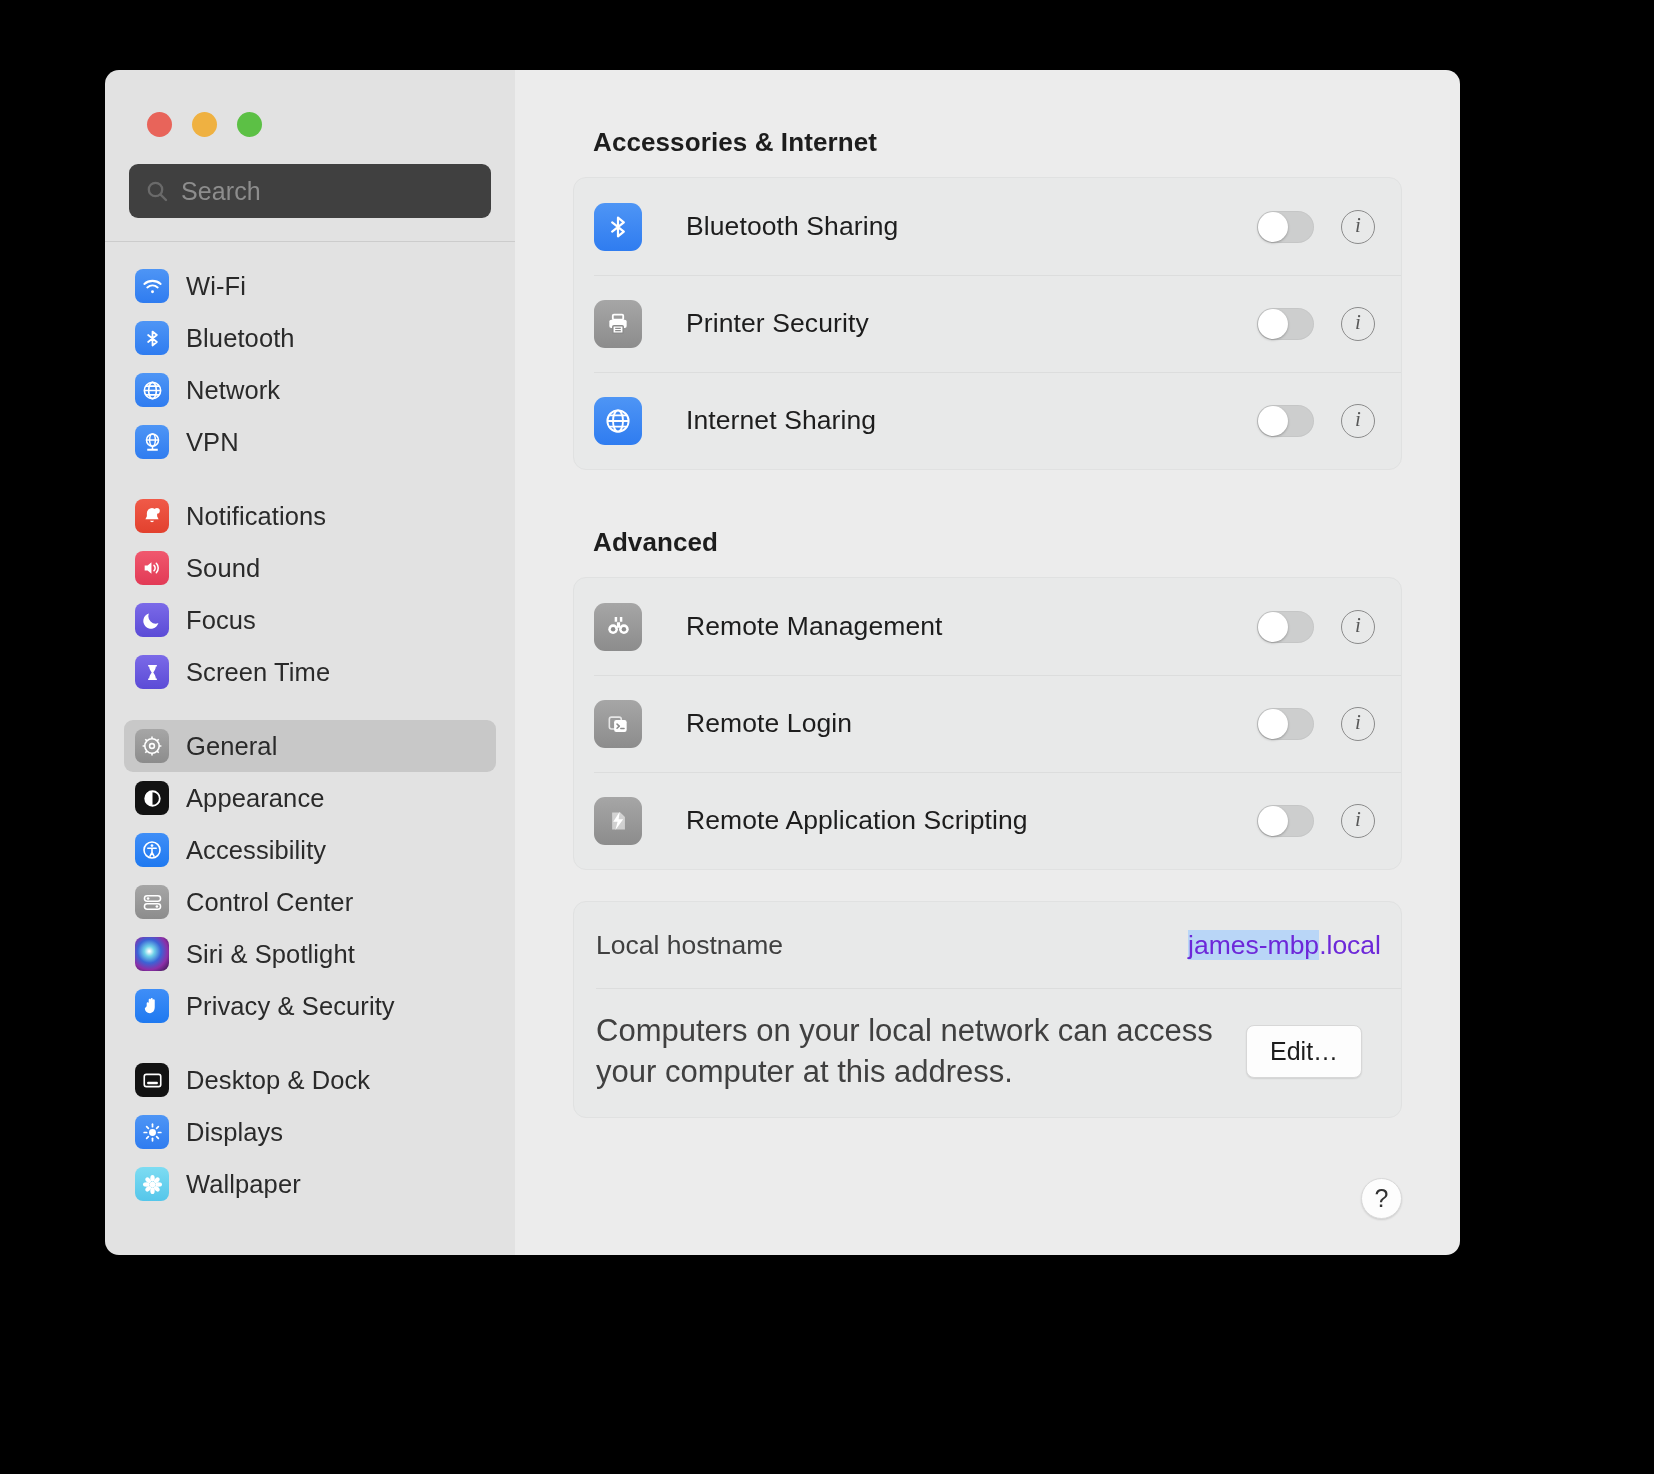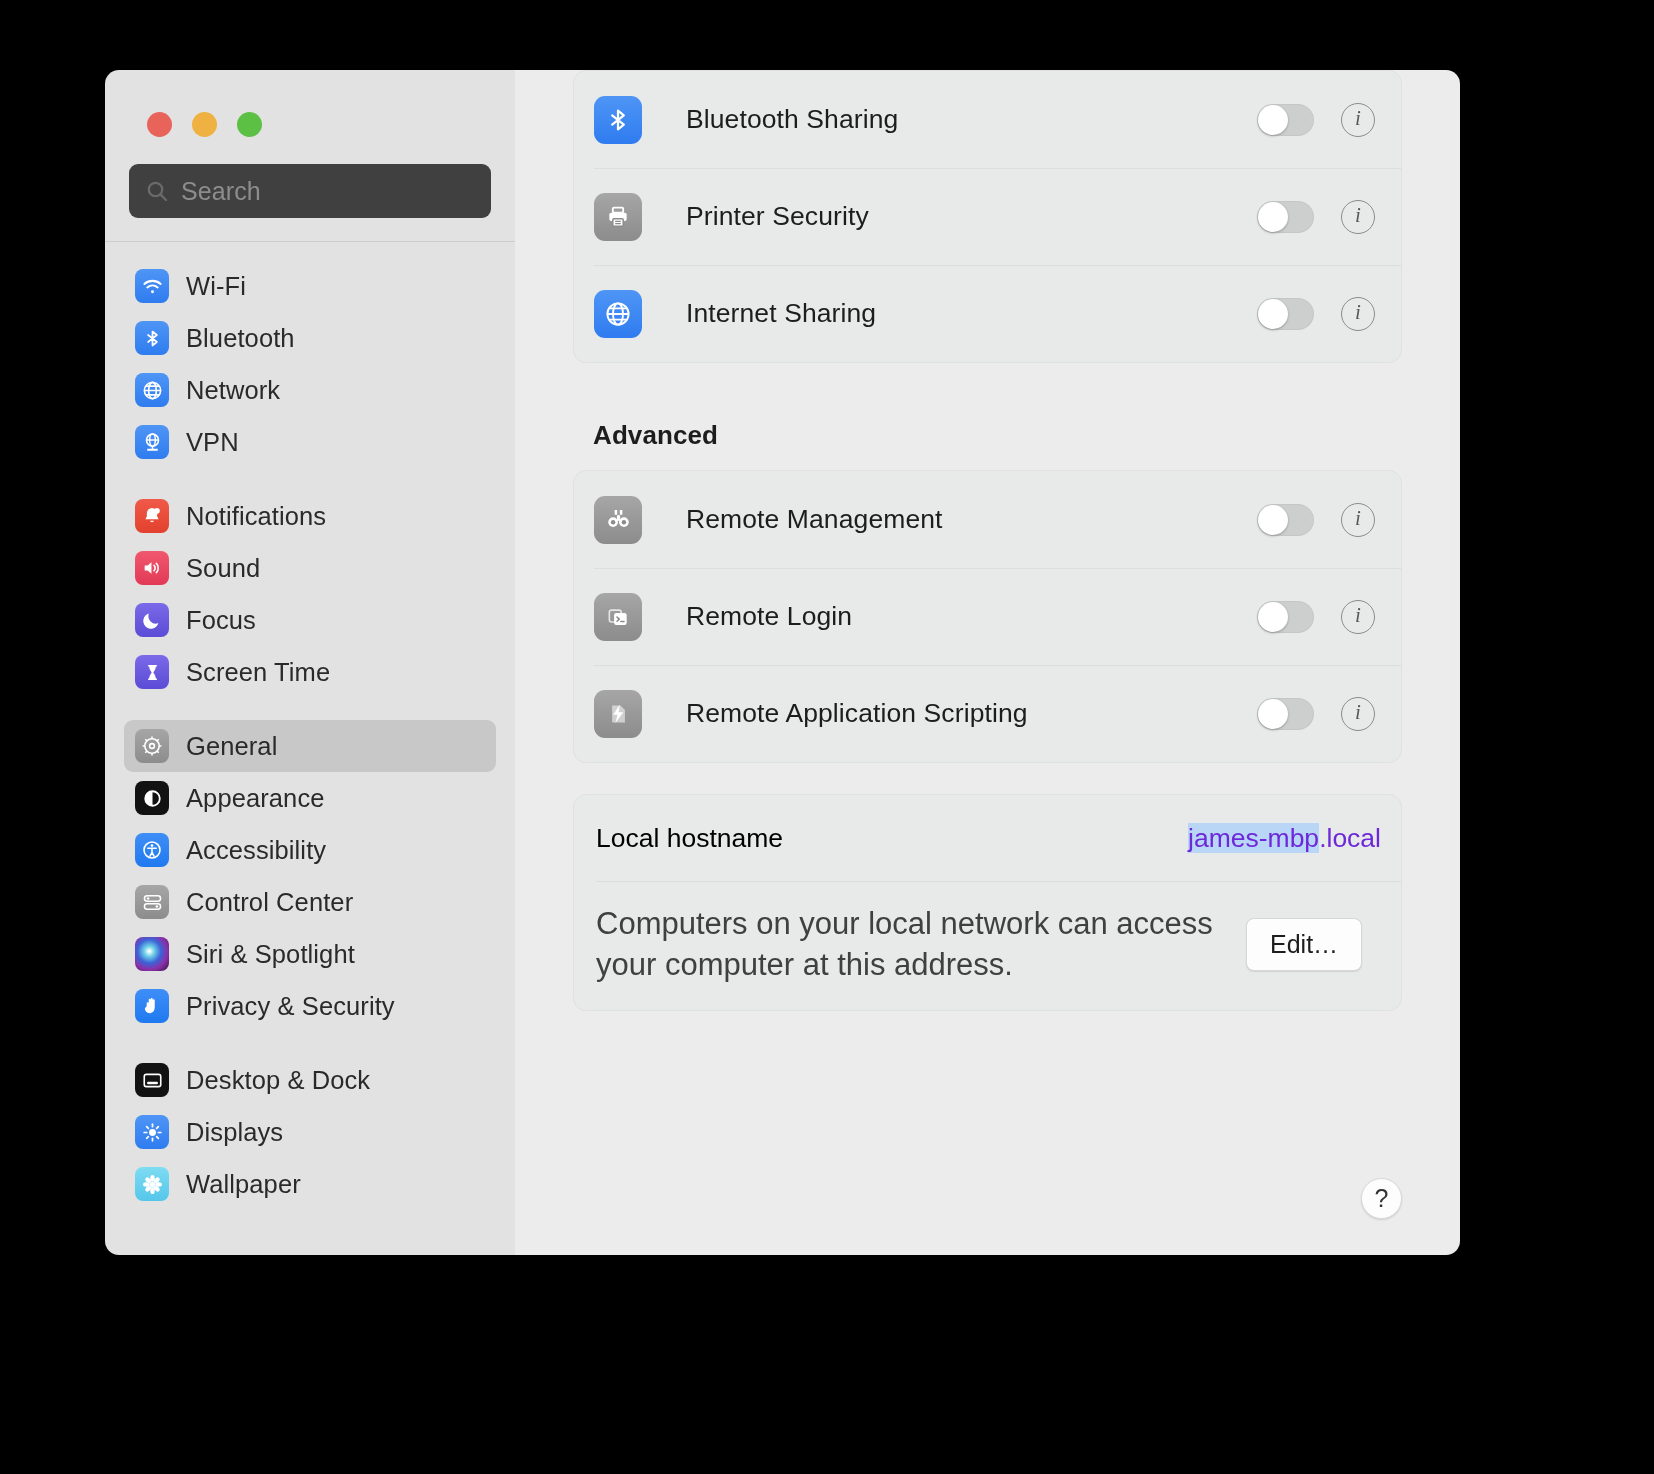--- a/index.html
+++ b/index.html
@@ -185,21 +185,21 @@
     background: #e8e9e9;
     border: 1px solid #e0e1e1;
     border-radius: 13px;
     margin-top: 31px;
   }
   .host-row {
     display: flex; align-items: center;
     height: 86px;
     padding: 0 20px 0 22px;
   }
-  .host-label { font-size: 26.5px; color: #000000; flex: 1; }
+  .host-label { font-size: 26.5px; color: #404040; flex: 1; }
   .host-value { font-size: 26.5px; color: #6d28d9; white-space: nowrap; }
   .host-value .sel { background: #b9d6f7; }
   .host-sep { height: 1px; background: #dcdddd; margin-left: 22px; }
   .host-desc-row {
     display: flex; align-items: center;
     padding: 22px 22px 24px 22px;
     gap: 20px;
   }
   .host-desc {
     font-size: 31px; color: #404040;
@@ -450,20 +450,21 @@
       </div>
 
     </div>
   </div>
 
   <div class="main">
 
 
     <div class="content">
 
+      <div class="section-title">Accessories &amp; Internet</div>
       <div class="card">
 
         <div class="row">
           <span class="row-icon" style="background:linear-gradient(180deg,#4e95f5,#2f7cf0)">
             <svg viewBox="0 0 24 24" width="28" height="28" fill="none" stroke="#fff" stroke-width="1.9" stroke-linejoin="round" stroke-linecap="round">
               <path d="M7 8l10 8-5 4V4l5 4-10 8"></path>
             </svg>
           </span>
           <span class="row-label">Bluetooth Sharing</span>
           <span class="toggle">

